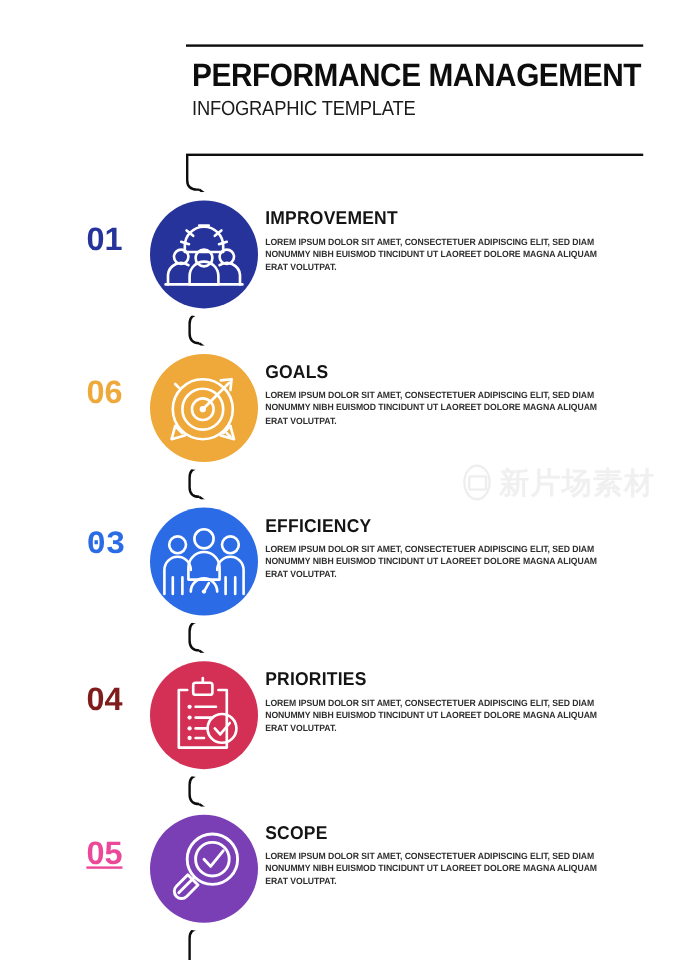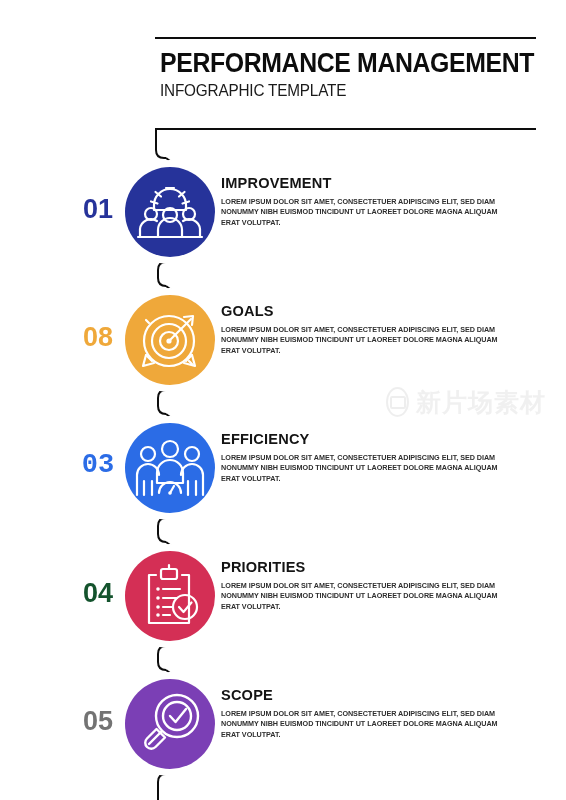--- a/index.html
+++ b/index.html
@@ -80,26 +80,26 @@
   .row {
     position: absolute;
     left: 0;
     width: 566px;
     height: 120px;
   }
   .num {
     position: absolute;
     left: 72px;
     width: 52px;
-    text-align: center;
+    text-align: left;
     font-family: "Liberation Sans Narrow", "Liberation Sans", sans-serif;
     font-size: 27px;
     font-weight: bold;
     letter-spacing: 0px;
-    top: 42px;
+    top: 32px;
   }
   .disc-wrap {
     position: absolute;
     left: 118px;
     top: 8px;
     width: 104px;
     height: 104px;
   }
   .disc-ring {
     position: absolute;
@@ -231,21 +231,21 @@
         </svg>
       </div>
     </div>
     <div class="txt">
       <h3>IMPROVEMENT</h3>
       <p>LOREM IPSUM DOLOR SIT AMET, CONSECTETUER ADIPISCING ELIT, SED DIAM NONUMMY NIBH EUISMOD TINCIDUNT UT LAOREET DOLORE MAGNA ALIQUAM ERAT VOLUTPAT.</p>
     </div>
   </div>
 
   <div class="row" style="top:280px">
-    <div class="num" style="color: rgb(239, 168, 58);">08</div>
+    <div class="num" style="color: rgb(239, 168, 58);">06</div>
     <div class="disc-wrap">
       <div class="disc-ring"></div>
       <div class="disc" style="background: rgb(239, 168, 58);">
         <svg width="90" height="90" viewBox="0 0 90 90">
           <g fill="none" stroke="#ffffff" stroke-width="2.2" stroke-linejoin="round" stroke-linecap="round">
             <circle cx="44" cy="46" r="25"></circle>
             <circle cx="44" cy="46" r="17"></circle>
             <circle cx="44" cy="46" r="9"></circle>
             <circle cx="44" cy="46" r="2.6" fill="#ffffff" stroke="none"></circle>
             <path d="M44,46 L66,24"></path>
@@ -286,21 +286,21 @@
         </svg>
       </div>
     </div>
     <div class="txt">
       <h3>EFFICIENCY</h3>
       <p>LOREM IPSUM DOLOR SIT AMET, CONSECTETUER ADIPISCING ELIT, SED DIAM NONUMMY NIBH EUISMOD TINCIDUNT UT LAOREET DOLORE MAGNA ALIQUAM ERAT VOLUTPAT.</p>
     </div>
   </div>
 
   <div class="row" style="top:536px">
-    <div class="num" style="color: #14532d;">04</div>
+    <div class="num" style="color: #7f1d1d;">04</div>
     <div class="disc-wrap">
       <div class="disc-ring"></div>
       <div class="disc" style="background: rgb(212, 47, 85);">
         <svg width="90" height="90" viewBox="0 0 90 90">
           <g fill="none" stroke="#ffffff" stroke-width="2.2" stroke-linejoin="round" stroke-linecap="round">
             <path d="M31,24 L24,24 L24,72 L64,72 L64,24 L57,24"></path>
             <rect x="36" y="18" width="16" height="10" rx="2"></rect>
             <path d="M44,14 L44,18"></path>
             <circle cx="33" cy="38" r="1.8" fill="#ffffff" stroke="none"></circle>
             <path d="M38,38 L55,38"></path>
@@ -316,21 +316,21 @@
         </svg>
       </div>
     </div>
     <div class="txt">
       <h3>PRIORITIES</h3>
       <p>LOREM IPSUM DOLOR SIT AMET, CONSECTETUER ADIPISCING ELIT, SED DIAM NONUMMY NIBH EUISMOD TINCIDUNT UT LAOREET DOLORE MAGNA ALIQUAM ERAT VOLUTPAT.</p>
     </div>
   </div>
 
   <div class="row" style="top:664px">
-    <div class="num" style="color: #737373;">05</div>
+    <div class="num" style="color: #ec4899; text-decoration: underline;">05</div>
     <div class="disc-wrap">
       <div class="disc-ring"></div>
       <div class="disc" style="background: rgb(123, 63, 181);">
         <svg width="90" height="90" viewBox="0 0 90 90">
           <g fill="none" stroke="#ffffff" stroke-width="2.4" stroke-linejoin="round" stroke-linecap="round">
             <circle cx="52" cy="37" r="21"></circle>
             <circle cx="52" cy="37" r="14"></circle>
             <path d="M45,37 L50.5,43 L61,30"></path>
             <path d="M37,52 L24,65"></path>
             <path d="M31.5,50 L22,59.5 A6,6 0 0 0 30.5,68 L40,58.5 Z"></path>

